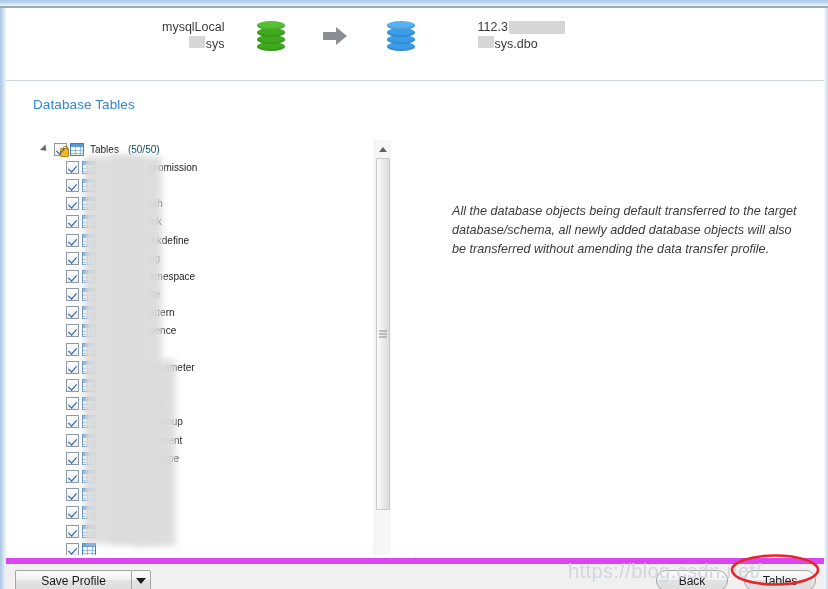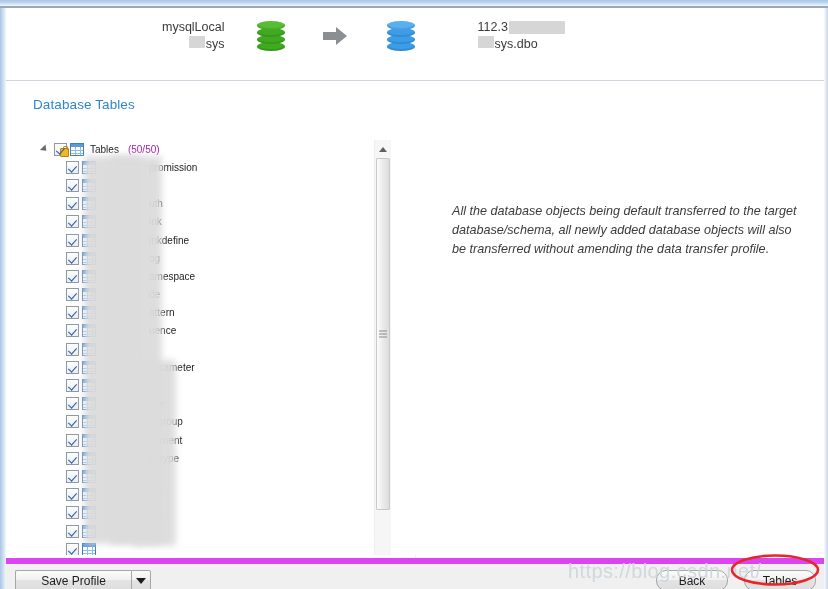--- a/index.html
+++ b/index.html
@@ -245,21 +245,21 @@
     background: #5b9bd5;
   }
   .tbl-icon .gl { position: absolute; background: #8fbce4; }
   .tbl-icon .gl.h1 { left:0; right:0; top:6px; height:1px; }
   .tbl-icon .gl.h2 { left:0; right:0; top:9px; height:1px; }
   .tbl-icon .gl.v1 { top:3px; bottom:0; left:4px; width:1px; }
   .tbl-icon .gl.v2 { top:3px; bottom:0; left:9px; width:1px; }
 
   .row-label { margin-left: 1px; }
   .row-label.root { font-weight: normal; }
-  .count { margin-left: 9px; color: #a21caf; }
+  .count { margin-left: 9px; color: #0c4a6e; }
 
   
   .name-mask {
     position: absolute;
     background: #dcdcdc;
     filter: blur(3px);
     opacity: 0.95;
     border-radius: 3px;
     pointer-events: none;
   }

